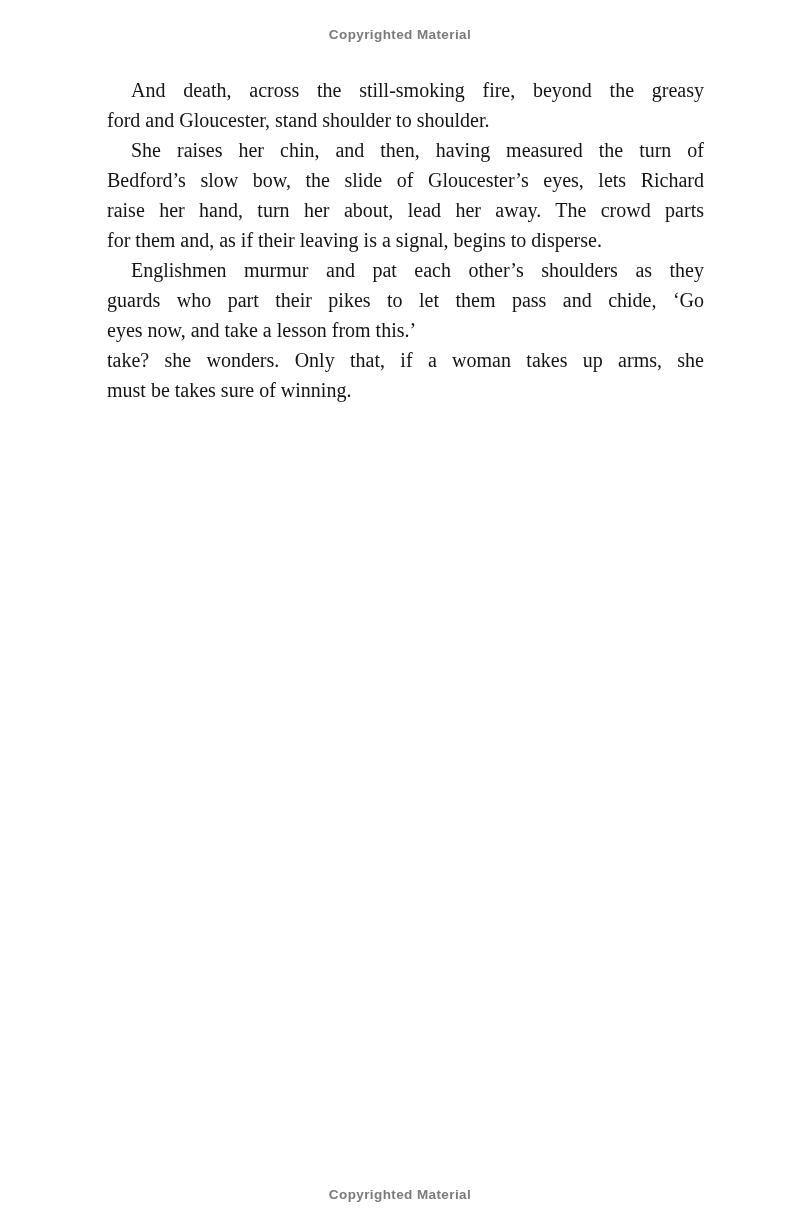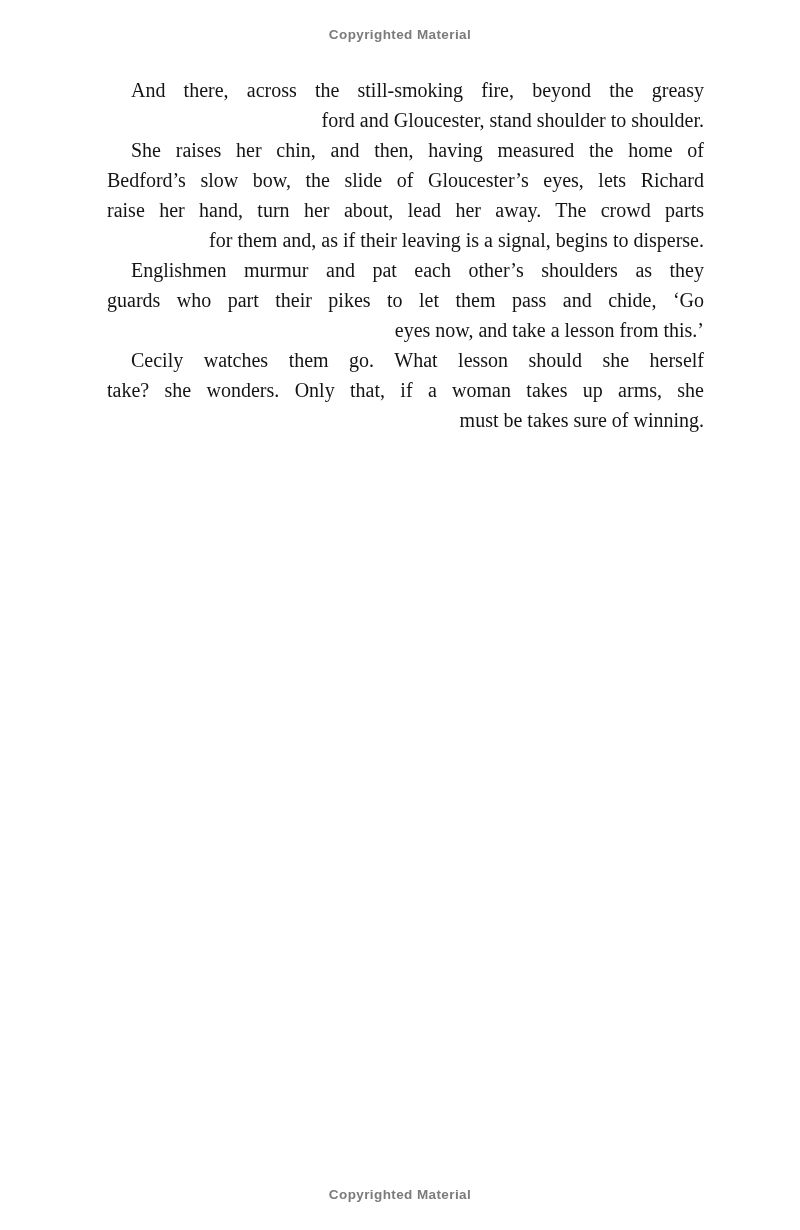--- a/index.html
+++ b/index.html
@@ -31,47 +31,46 @@
   .page-text {
     position: absolute;
     left: 107px;
     top: 75px;
     width: 597px;
     font-size: 20px;
     line-height: 30px;
     color: #141414;
   }
   .text-line {
-    text-align: right;
+    text-align: left;
   }
   .text-line.justify {
     text-align: justify;
     text-align-last: justify;
   }
   .text-line.indent {
     text-indent: 24px;
   }
 </style>
 </head>
 <body>
 
 <div class="book-page">
 
   <div class="copyright-notice copyright-top">Copyrighted Material</div>
 
   <div class="page-text">
-      <div class="text-line indent justify">And there, across the still-smoking fire, beyond the greasy</div>
+      <div class="text-line indent justify">And death, across the still-smoking fire, beyond the greasy</div>
       <div class="text-line">ford and Gloucester, stand shoulder to shoulder.</div>
-      <div class="text-line indent justify">She raises her chin, and then, having measured the home of</div>
+      <div class="text-line indent justify">She raises her chin, and then, having measured the turn of</div>
       <div class="text-line justify">Bedford’s slow bow, the slide of Gloucester’s eyes, lets Richard</div>
       <div class="text-line justify">raise her hand, turn her about, lead her away. The crowd parts</div>
       <div class="text-line">for them and, as if their leaving is a signal, begins to disperse.</div>
       <div class="text-line indent justify">Englishmen murmur and pat each other’s shoulders as they</div>
       <div class="text-line justify">guards who part their pikes to let them pass and chide, ‘Go</div>
       <div class="text-line">eyes now, and take a lesson from this.’</div>
-      <div class="text-line indent justify">Cecily watches them go. What lesson should she herself</div>
       <div class="text-line justify">take? she wonders. Only that, if a woman takes up arms, she</div>
       <div class="text-line">must be takes sure of winning.</div>
     </div>
 
   <div class="copyright-notice copyright-bottom">Copyrighted Material</div>
 
 </div>
 
 </body></html>

